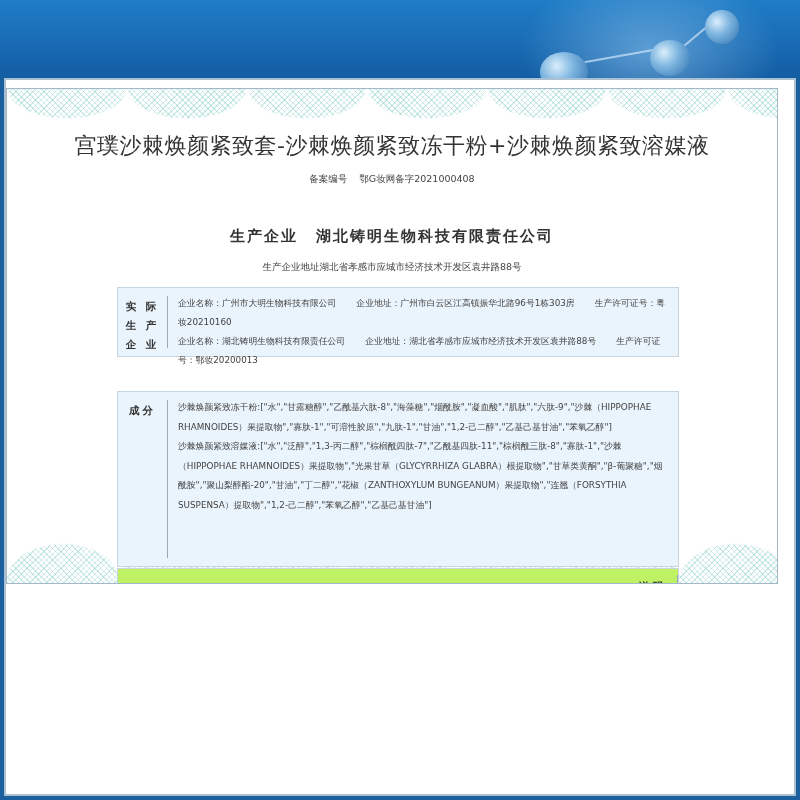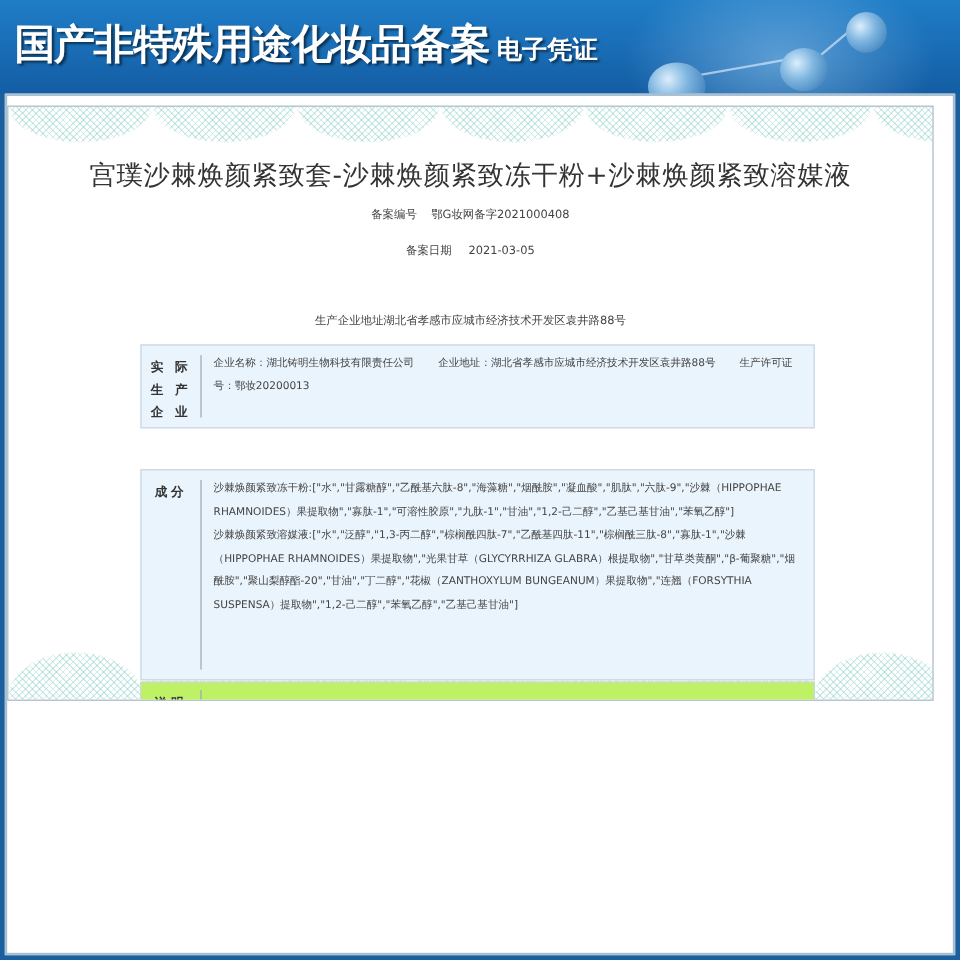--- a/index.html
+++ b/index.html
@@ -76,20 +76,21 @@
     font-size: 15px; font-weight: bold; color: #333; letter-spacing: 2px;
   }
   .enterprise .lbl { margin-right: 18px; }
   .meta.m3 { top: 172px; }
 
   
   .panel {
     position: absolute; left: 110px; width: 562px;
     border: 1px solid #c8d4de; background: #eaf4fc;
     display: flex;
+    justify-content: flex-end;
   }
   .panel.white { background: #bef264; }
   .panel .plabel {
     width: 50px; flex: none; border-right: 1px solid #9aa9b5;
     margin: 8px 0; font-weight: bold; font-size: 10.5px; color: #333;
     text-align: center; line-height: 19px; letter-spacing: 3px;
     padding-top: 1px;
   }
   .panel .pbody {
     flex: 1; padding: 6px 10px 6px 10px;
@@ -130,45 +131,45 @@
 </head>
 <body>
 
 <div class="banner">
   <div class="glow1"></div>
   <div class="line l1"></div>
   <div class="line l2"></div>
   <div class="sphere s1"></div>
   <div class="sphere s2"></div>
   <div class="sphere s3"></div>
-  <div class="banner-title">
-    <span>国产非特殊用途化妆品备案</span><span class="banner-sub">电子凭证</span>
-  </div>
 </div>
 
 <div class="frame">
   <div class="inner">
     <div class="guilloche-top"></div>
     <div class="guilloche-bottom"></div>
 
     <div class="title">宫璞沙棘焕颜紧致套-沙棘焕颜紧致冻干粉+沙棘焕颜紧致溶媒液</div>
 
     <div class="meta m1">
       <span class="lbl">备案编号</span><span>鄂G妆网备字2021000408</span>
     </div>
-    <div class="meta m2">
-      <span class="lbl" style="margin-right:14px">备案日期</span><span>2021-03-05</span>
+    <div class="enterprise">
+      <span class="lbl">生产企业</span><span>湖北铸明生物科技有限责任公司</span>
     </div>
     <div class="meta m3">
       <span class="lbl" style="margin-right:0">生产企业地址</span><span>湖北省孝感市应城市经济技术开发区袁井路88号</span>
     </div>
 
     <div class="panel p-producer">
       <div class="plabel">实 际<br>生 产<br>企 业</div>
       <div class="pbody">
+        <div class="row">
+          <span>企业名称：</span><span>广州市大明生物科技有限公司</span><span class="gap"></span><span>企业地址：</span><span>广州市白云区江高镇振华北路96号1栋303房</span><span class="gap"></span><span>生产许可证号：</span><span>粤妆20210160</span>
+        </div>
         <div class="row">
           <span>企业名称：</span><span>湖北铸明生物科技有限责任公司</span><span class="gap"></span><span>企业地址：</span><span>湖北省孝感市应城市经济技术开发区袁井路88号</span><span class="gap"></span><span>生产许可证号：</span><span>鄂妆20200013</span>
         </div>
       </div>
     </div>
 
     <div class="panel p-ingredients">
       <div class="plabel">成分</div>
       <div class="pbody">
         <div class="row">沙棘焕颜紧致冻干粉:["水","甘露糖醇","乙酰基六肽-8","海藻糖","烟酰胺","凝血酸","肌肽","六肽-9","沙棘（HIPPOPHAE RHAMNOIDES）果提取物","寡肽-1","可溶性胶原","九肽-1","甘油","1,2-己二醇","乙基己基甘油","苯氧乙醇"]</div>

